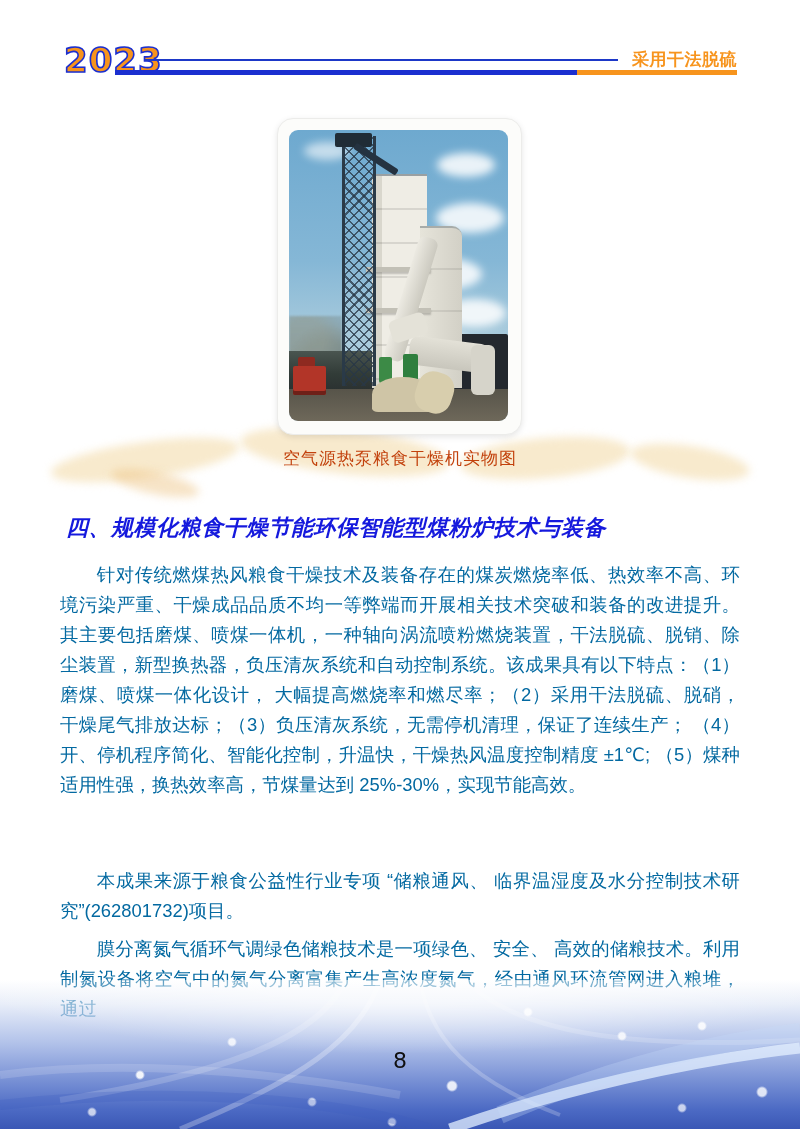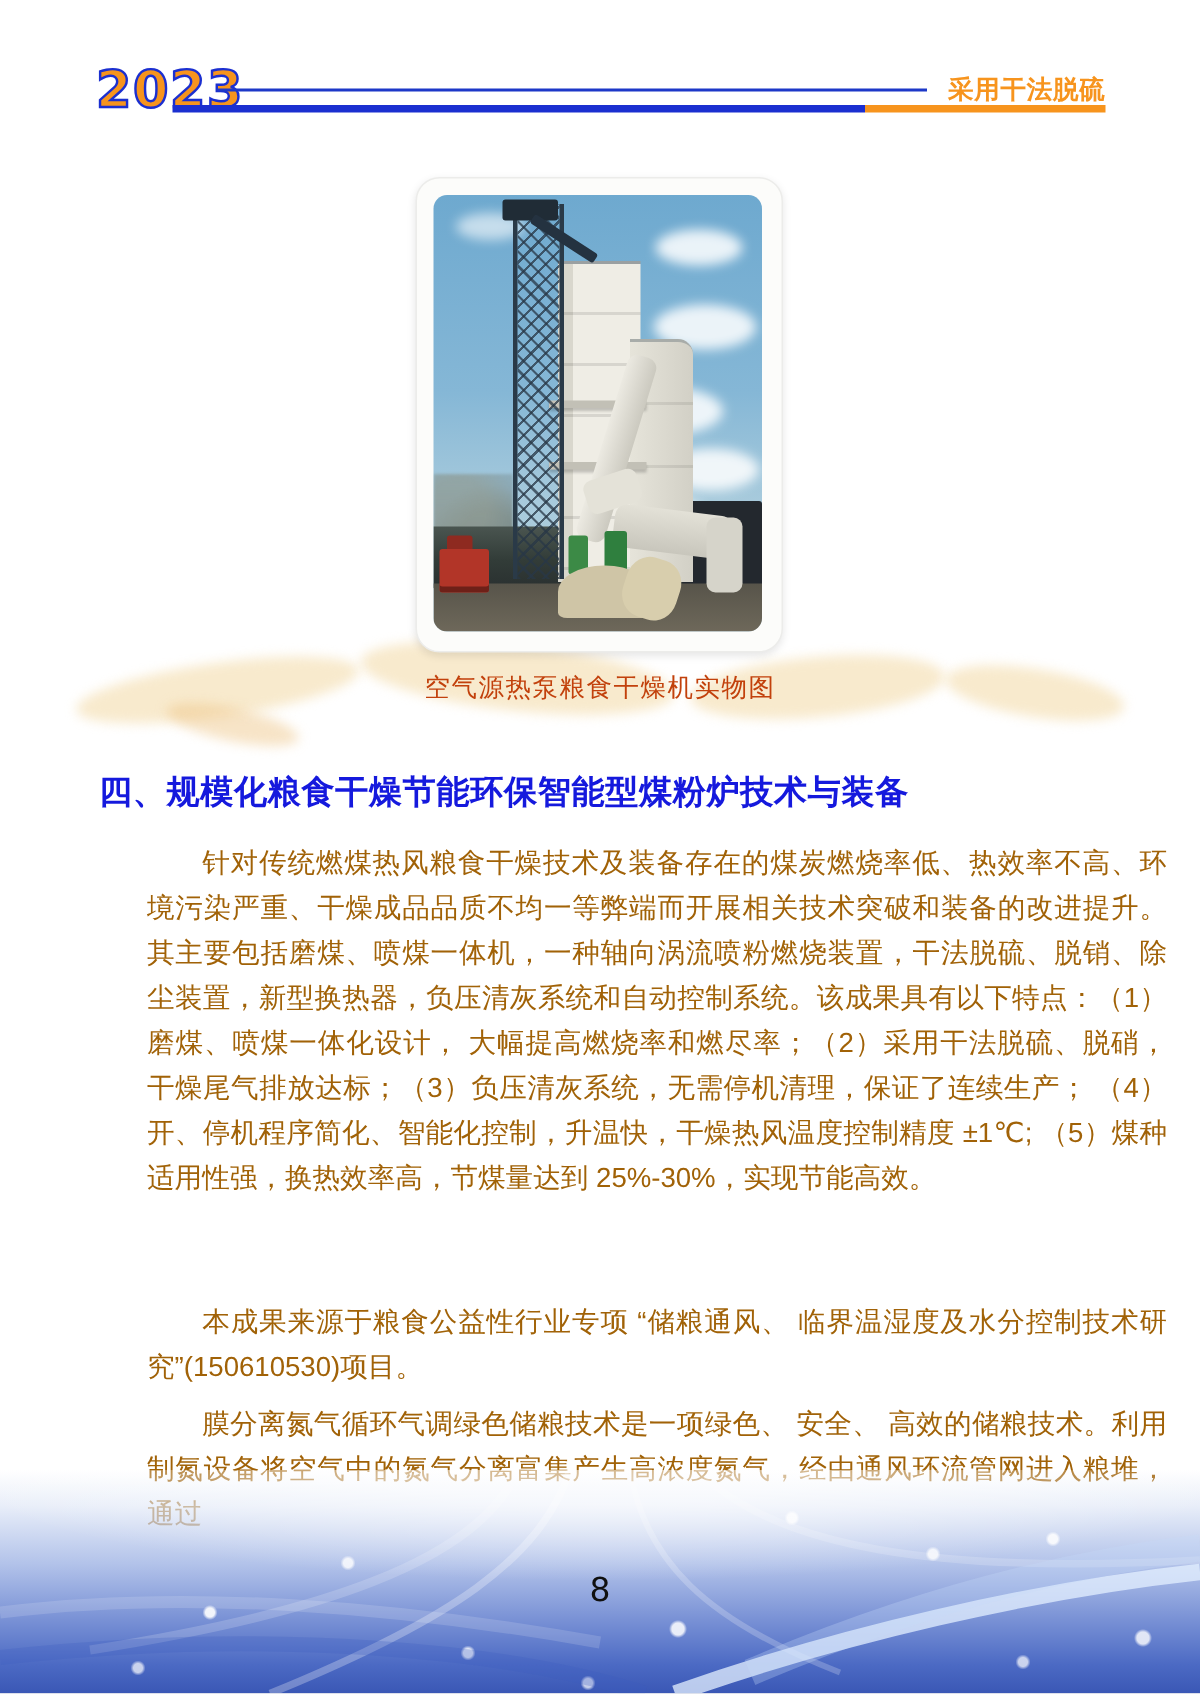--- a/index.html
+++ b/index.html
@@ -103,30 +103,29 @@
   .machine-green2{left:52%;top:77%;width:7%;height:10%;background:#2f7f3e;border-radius:2px;}
   .pile1{left:38%;top:85%;width:28%;height:12%;background:#cfc5a6;border-radius:50% 50% 10% 10%;}
   .pile2{left:58%;top:83%;width:17%;height:14%;background:#d8cead;border-radius:40%;transform:rotate(18deg);}
   .figure-caption{
     position:absolute;left:0;top:447px;width:100%;
     text-align:center;font-size:17px;color:#c2410c;letter-spacing:1px;
   }
   
   .sec-heading{
     position:absolute;left:66px;width:690px;
-    font-size:22px;font-weight:700;color:#1519dd;letter-spacing:.5px;
+    font-size:22px;font-weight:700;color:#1519dd;letter-spacing:.5px;font-style:italic;
   }
   .h4{top:513px;}
   .h5{top:823px;}
   .para{
     position:absolute;left:60px;width:680px;
-    font-size:18.4px;line-height:30px;color:#a16207;
+    font-size:18.4px;line-height:30px;color:#0369a1;
     text-align:justify;text-indent:2em;
     text-justify:inter-ideograph;
-    margin-left:38px;
   }
   .p1{top:560px;}
   .p2{top:866px;}
   .p3{top:934px;}
   
   .footer-wave{
     position:absolute;left:0;top:980px;width:800px;height:149px;
     background:
       radial-gradient(circle at 140px 95px,rgba(255,255,255,.9) 0 3px,transparent 5px),
       radial-gradient(circle at 232px 62px,rgba(255,255,255,.8) 0 3px,transparent 5px),
@@ -206,21 +205,21 @@
       <div class="machine-green2"></div>
       <div class="pile1"></div>
       <div class="pile2"></div>
     </div>
   </div>
   <div class="figure-caption">空气源热泵粮食干燥机实物图</div>
 
   <div class="sec-heading h4">四、规模化粮食干燥节能环保智能型煤粉炉技术与装备</div>
   <div class="para p1">针对传统燃煤热风粮食干燥技术及装备存在的煤炭燃烧率低、热效率不高、环境污染严重、干燥成品品质不均一等弊端而开展相关技术突破和装备的改进提升。其主要包括磨煤、喷煤一体机，一种轴向涡流喷粉燃烧装置，干法脱硫、脱销、除尘装置，新型换热器，负压清灰系统和自动控制系统。该成果具有以下特点：（1）磨煤、喷煤一体化设计， 大幅提高燃烧率和燃尽率；（2）采用干法脱硫、脱硝， 干燥尾气排放达标；（3）负压清灰系统，无需停机清理，保证了连续生产； （4）开、停机程序简化、智能化控制，升温快，干燥热风温度控制精度 ±1℃; （5）煤种适用性强，换热效率高，节煤量达到 25%-30%，实现节能高效。</div>
 
-  <div class="para p2">本成果来源于粮食公益性行业专项 “储粮通风、 临界温湿度及水分控制技术研究”(150610530)项目。</div>
+  <div class="para p2">本成果来源于粮食公益性行业专项 “储粮通风、 临界温湿度及水分控制技术研究”(262801732)项目。</div>
   <div class="para p3">膜分离氮气循环气调绿色储粮技术是一项绿色、 安全、 高效的储粮技术。利用制氮设备将空气中的氮气分离富集产生高浓度氮气，经由通风环流管网进入粮堆，通过</div>
 
   <div class="footer-wave">
     <svg width="800" height="149" viewBox="0 0 800 149">
       <path d="M 380 0 C 360 60, 300 100, 180 149" stroke="rgba(255,255,255,0.28)" stroke-width="5" fill="none"></path>
       <path d="M 420 0 C 430 60, 470 100, 560 135" stroke="rgba(255,255,255,0.22)" stroke-width="4" fill="none"></path>
       <path d="M 340 10 C 310 60, 220 95, 60 120" stroke="rgba(255,255,255,0.18)" stroke-width="6" fill="none"></path>
       <path d="M 470 5 C 520 50, 620 70, 800 60" stroke="rgba(255,255,255,0.18)" stroke-width="5" fill="none"></path>
       <path d="M 800 68 C 690 80, 560 110, 450 149" stroke="rgba(228,240,255,0.75)" stroke-width="11" fill="none"></path>
       <path d="M 800 52 C 700 64, 600 92, 500 135" stroke="rgba(200,220,250,0.30)" stroke-width="18" fill="none"></path>

